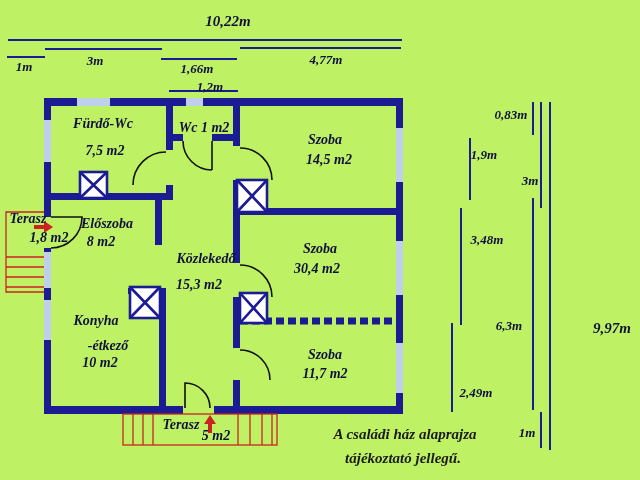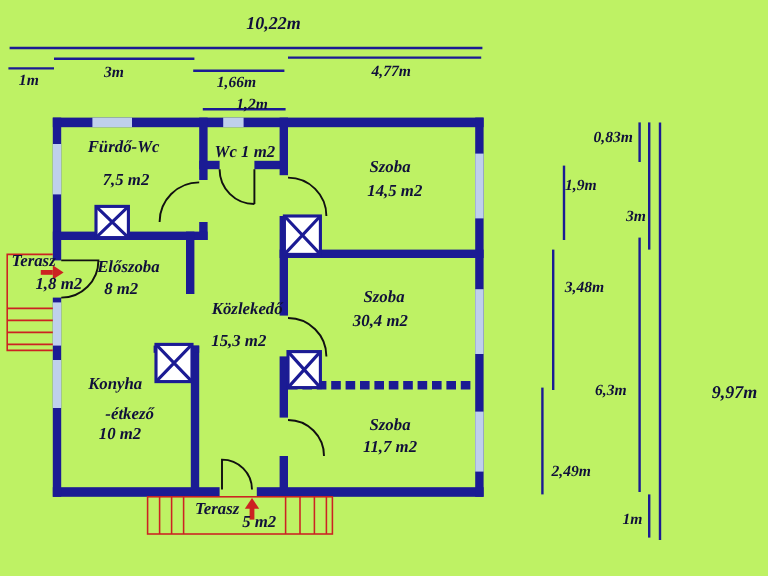--- a/index.html
+++ b/index.html
@@ -187,14 +187,16 @@
 
   <div class="lbl room" style="left:325px;top:355px;">Szoba</div>
   <div class="lbl room" style="left:325px;top:374px;">11,7 m2</div>
 
   <div class="lbl room" style="left:28px;top:219px;">Terasz</div>
   <div class="lbl room" style="left:29px;top:238px;margin-left:20px;">1,8 m2</div>
 
   <div class="lbl room" style="left:181px;top:425px;">Terasz</div>
   <div class="lbl room" style="left:216px;top:436px;">5 m2</div>
 
+  <div class="lbl note" style="left:405px;top:434px;">A családi ház alaprajza</div>
+  <div class="lbl note" style="left:403px;top:458px;">tájékoztató jellegű.</div>
 
 </div>
 
 </body></html>

